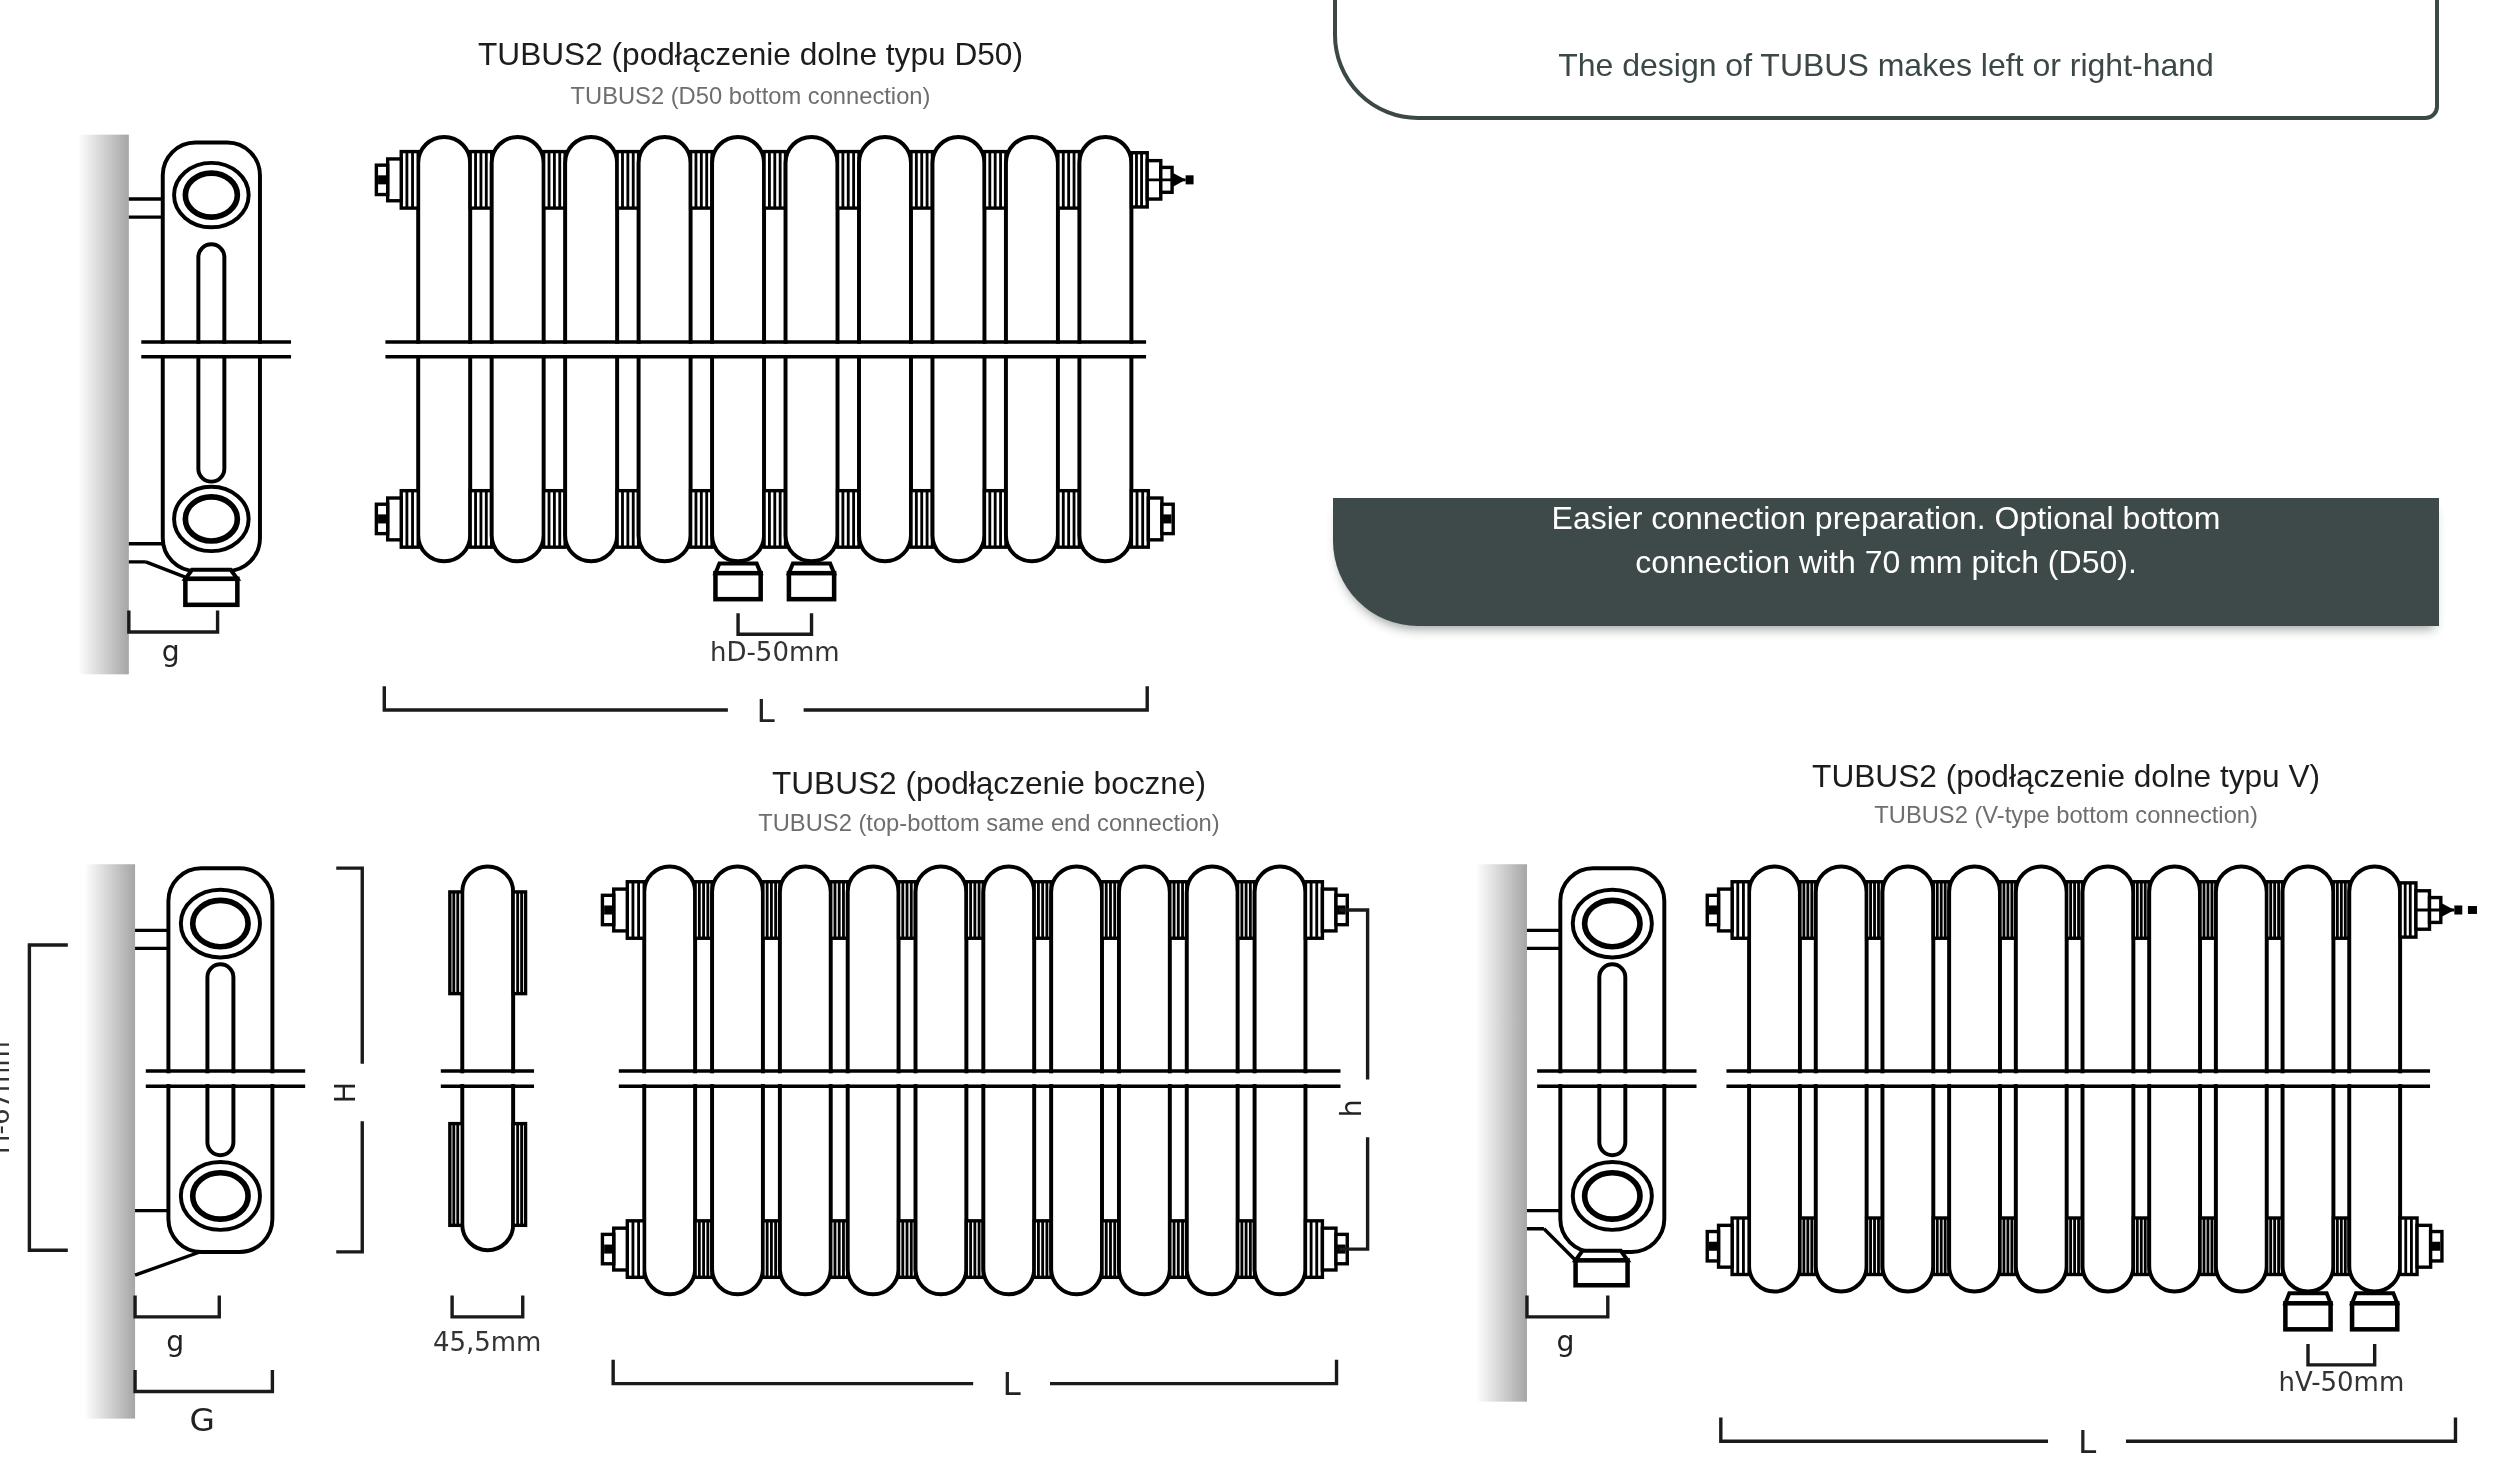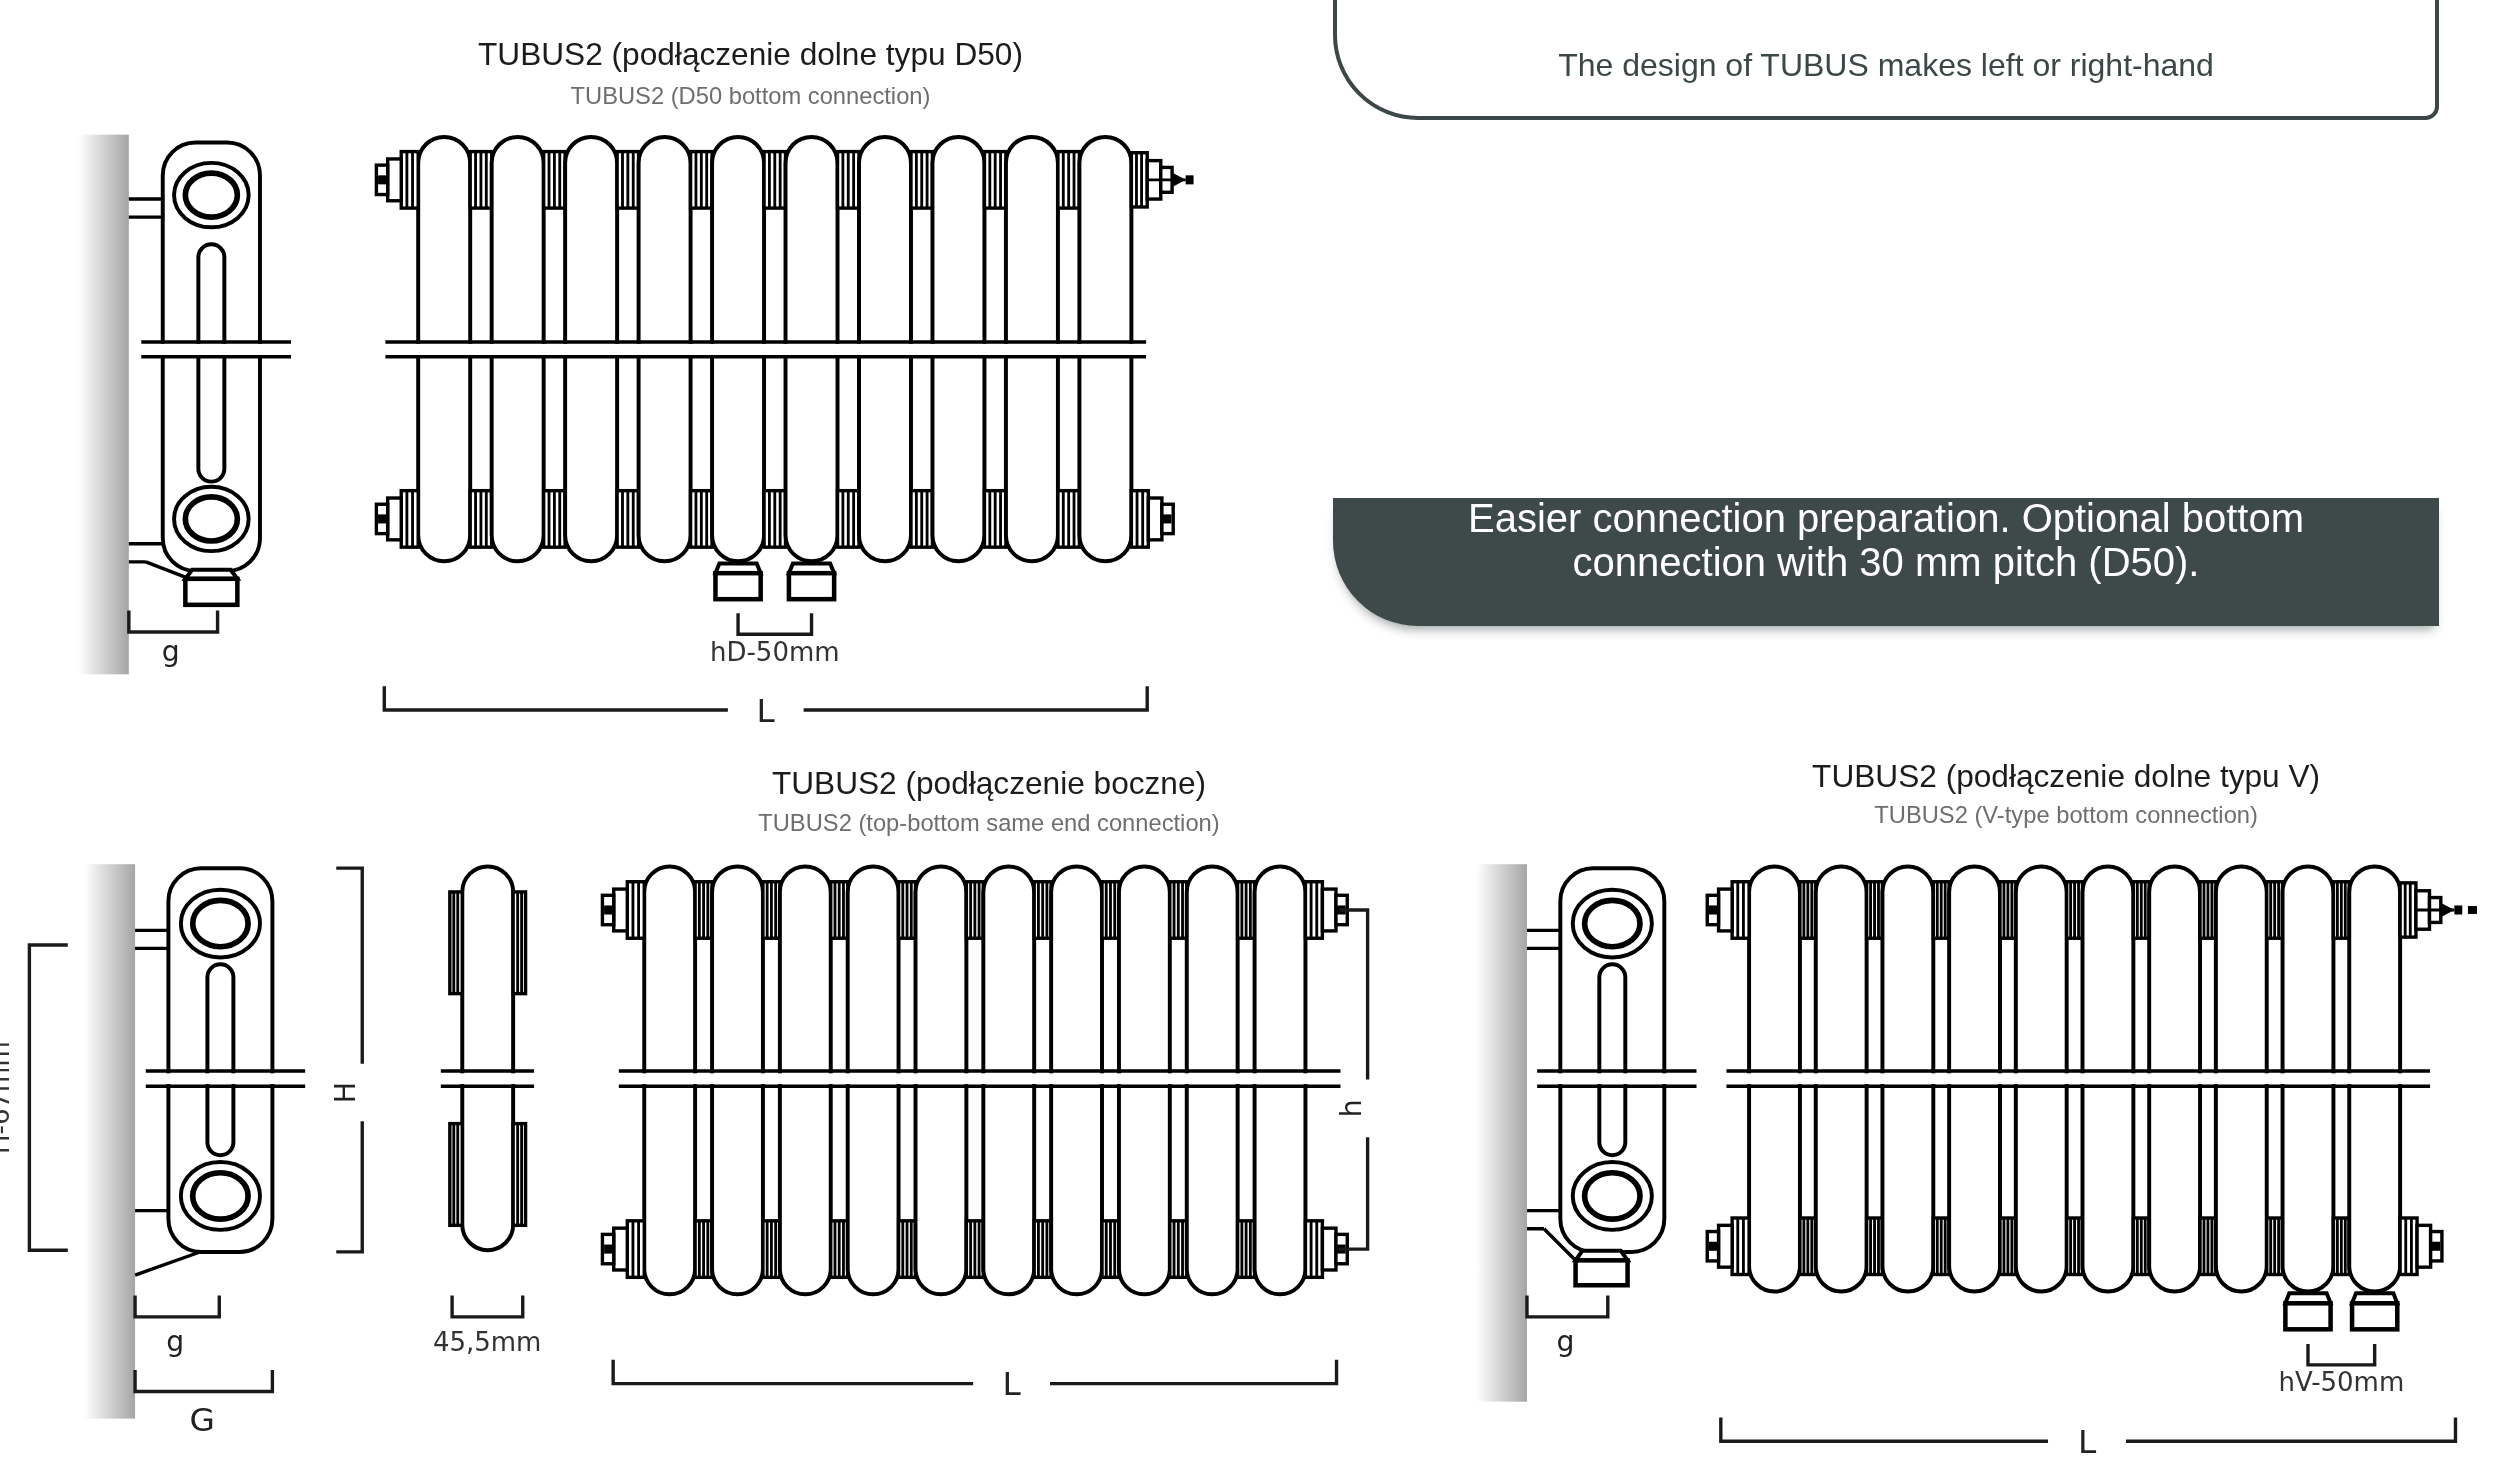--- a/index.html
+++ b/index.html
@@ -26,21 +26,21 @@
   
   #bubble{position:absolute;left:1333px;top:-40px;width:1106px;height:160px;
           box-sizing:border-box;border:4px solid #3c4747;
           border-radius:22.6px 22.6px 13.6px 85px;background:#ffffff;
           display:flex;flex-direction:column;justify-content:flex-end;align-items:center;
           padding-bottom:26px;color:#3c4747;font-size:32px;line-height:49px;text-align:center;}
   
   #banner{position:absolute;left:1333px;top:498px;width:1106px;height:128px;
           box-sizing:border-box;background:#3e4949;border-radius:0 0 0 85px;
           display:flex;flex-direction:column;justify-content:center;align-items:center;
-          padding-bottom:44px;color:#ffffff;font-size:40px;line-height:44px;text-align:center;
+          padding-bottom:44px;color:#ffffff;font-size:32px;line-height:44px;text-align:center;
           box-shadow:0 8px 10.2px -5.7px rgba(40,50,50,.45);}
   #banner div, #bubble div{white-space:nowrap;}
 </style>
 </head>
 <body>
 
 <div id="page">
 
 <svg width="2512" height="1473" viewBox="0 0 4445 2606">
   <defs>
@@ -259,17 +259,17 @@
     </g>
   </g>
 </svg>
 
 <div id="bubble">
   <div>The design of TUBUS makes left or right-hand</div>
 </div>
 
 <div id="banner">
   <div>Easier connection preparation. Optional bottom</div>
-  <div>connection with 30 mm pitch (D50).</div>
+  <div>connection with 70 mm pitch (D50).</div>
 </div>
 
 </div>
 
 
 </body></html>

